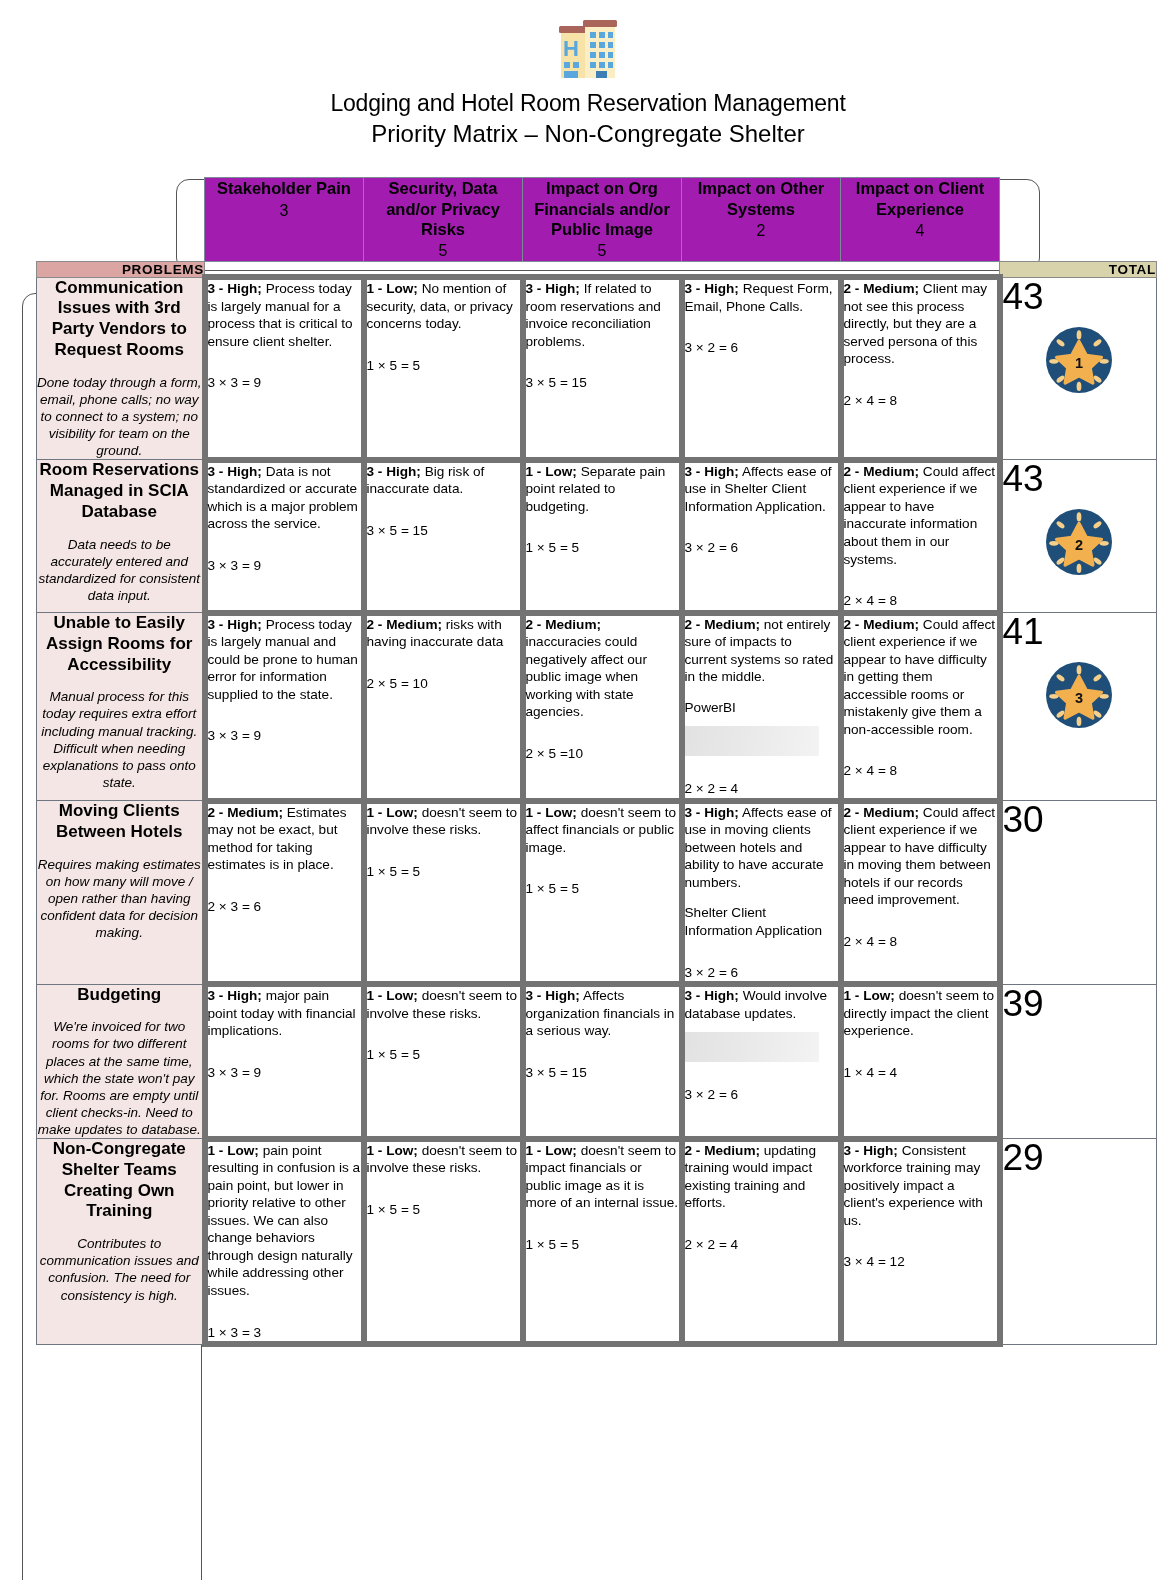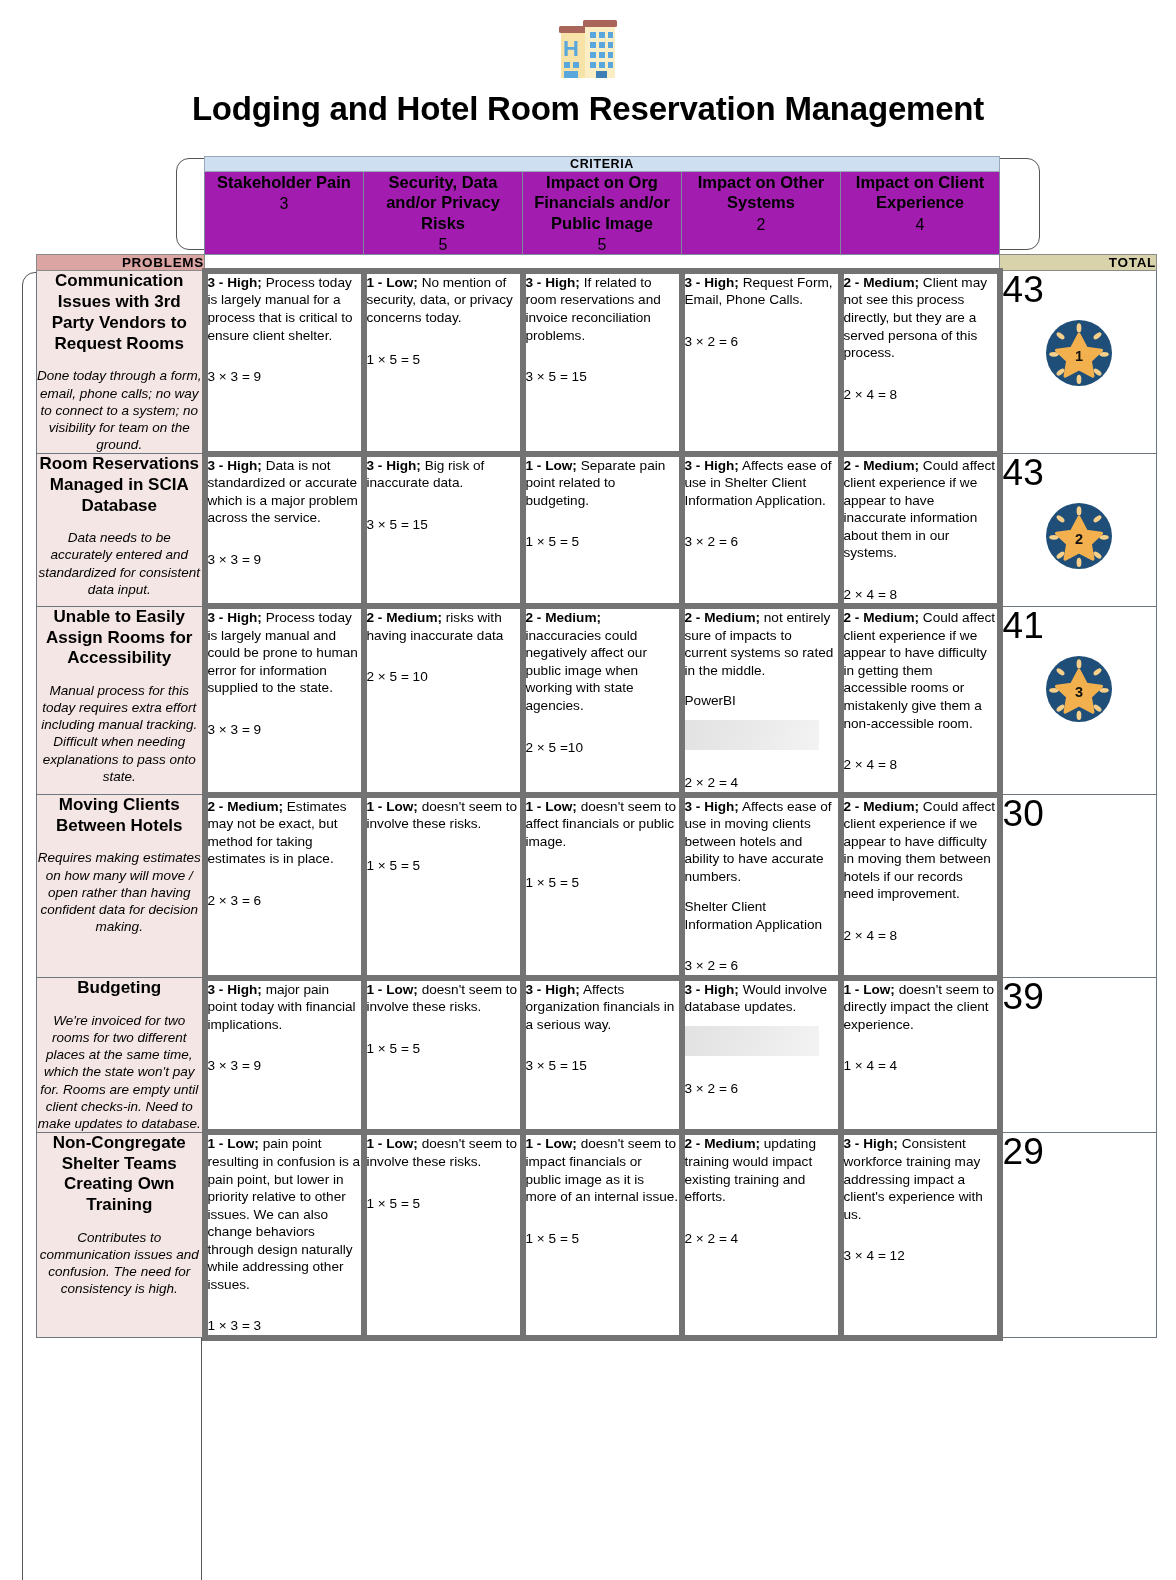--- a/index.html
+++ b/index.html
@@ -15,21 +15,21 @@
     width: 1176px;
     min-height: 1580px;
     background: #fff;
     overflow: hidden;
   }
 
   
   .hdr { text-align: center; padding-top: 18px; }
   .logo { width: 74px; height: 62px; margin: 0 auto 10px; display: block; }
   .title {
-    font-size: 33px; font-weight: bold; letter-spacing: -0.2px;
+    font-size: 23px; font-weight: normal; letter-spacing: -0.2px;
     line-height: 1.15; margin: 0 0 4px;
   }
   .subtitle { font-size: 24px; font-weight: normal; line-height: 1.2; margin: 0; }
 
   
   .matrix-wrap { position: relative; margin-top: 28px; }
 
   
   .bracket-top {
     position: absolute;
@@ -171,43 +171,39 @@
         <rect x="39" y="44" width="6" height="6"></rect>
           <rect x="48" y="44" width="6" height="6"></rect>
           <rect x="57" y="44" width="5" height="6"></rect>
         <rect x="13" y="44" width="6" height="6"></rect>
           <rect x="22" y="44" width="6" height="6"></rect>
       </g>
       <rect x="13" y="53" width="14" height="7" fill="#5aa7dd"></rect>
       <rect x="45" y="53" width="11" height="7" fill="#3d7fb5"></rect>
     </svg>
     <h1 class="title">Lodging and Hotel Room Reservation Management</h1>
+    <h2 class="subtitle">Priority Matrix – Non-Congregate Shelter</h2>
   </div>
 
   <div class="matrix-wrap">
     <div class="bracket-top"></div>
     <div class="bracket-left"></div>
 
     <table class="matrix">
       <colgroup>
         <col style="width:168px">
         <col style="width:159px">
           <col style="width:159px">
           <col style="width:159px">
         <col style="width:159px">
           <col style="width:159px">
         <col style="width:157px">
       </colgroup>
 
       <tbody>
-          <tr>
-        <td class="spacer-cell"></td>
-        <td class="criteria-band" colspan="5">CRITERIA</td>
-        <td class="spacer-cell"></td>
-      </tr>
 
       <tr>
         <td class="blank-hd"></td>
         <th class="crit">
           <span>Stakeholder Pain</span>
           <span class="wt">3</span>
         </th>
         <th class="crit">
           <span>Security, Data and/or Privacy Risks</span>
           <span class="wt">5</span>
@@ -438,21 +434,21 @@
             </td>
             <td class="cell">
               <div><span class="rating">1 - Low;</span><span> doesn't seem to impact financials or public image as it is more of an internal issue.</span></div>
               <span class="calc">1 × 5 = 5</span>
             </td>
             <td class="cell">
               <div><span class="rating">2 - Medium;</span><span> updating training would impact existing training and efforts.</span></div>
               <span class="calc">2 × 2 = 4</span>
             </td>
             <td class="cell">
-              <div><span class="rating">3 - High;</span><span> Consistent workforce training may addressing impact a client's experience with us.</span></div>
+              <div><span class="rating">3 - High;</span><span> Consistent workforce training may positively impact a client's experience with us.</span></div>
               <span class="calc">3 × 4 = 12</span>
             </td>
             <td class="total">
               <span class="tnum">29</span>
             </td>
           </tr>
         </tbody>
     </table>
   </div>
 </div>

